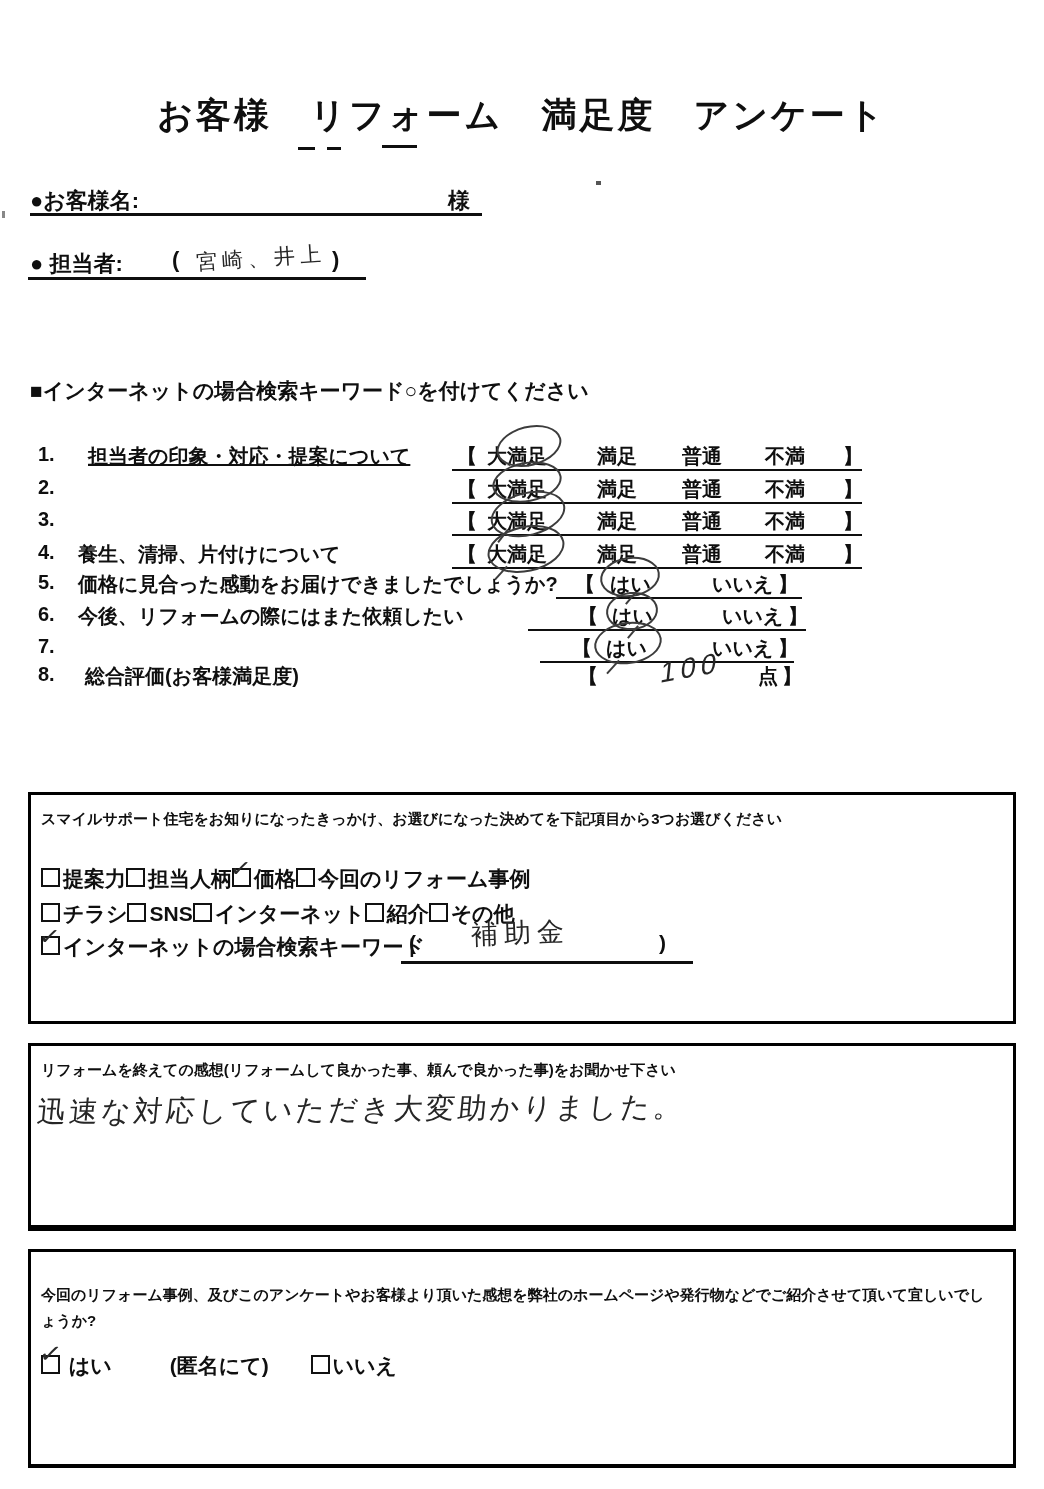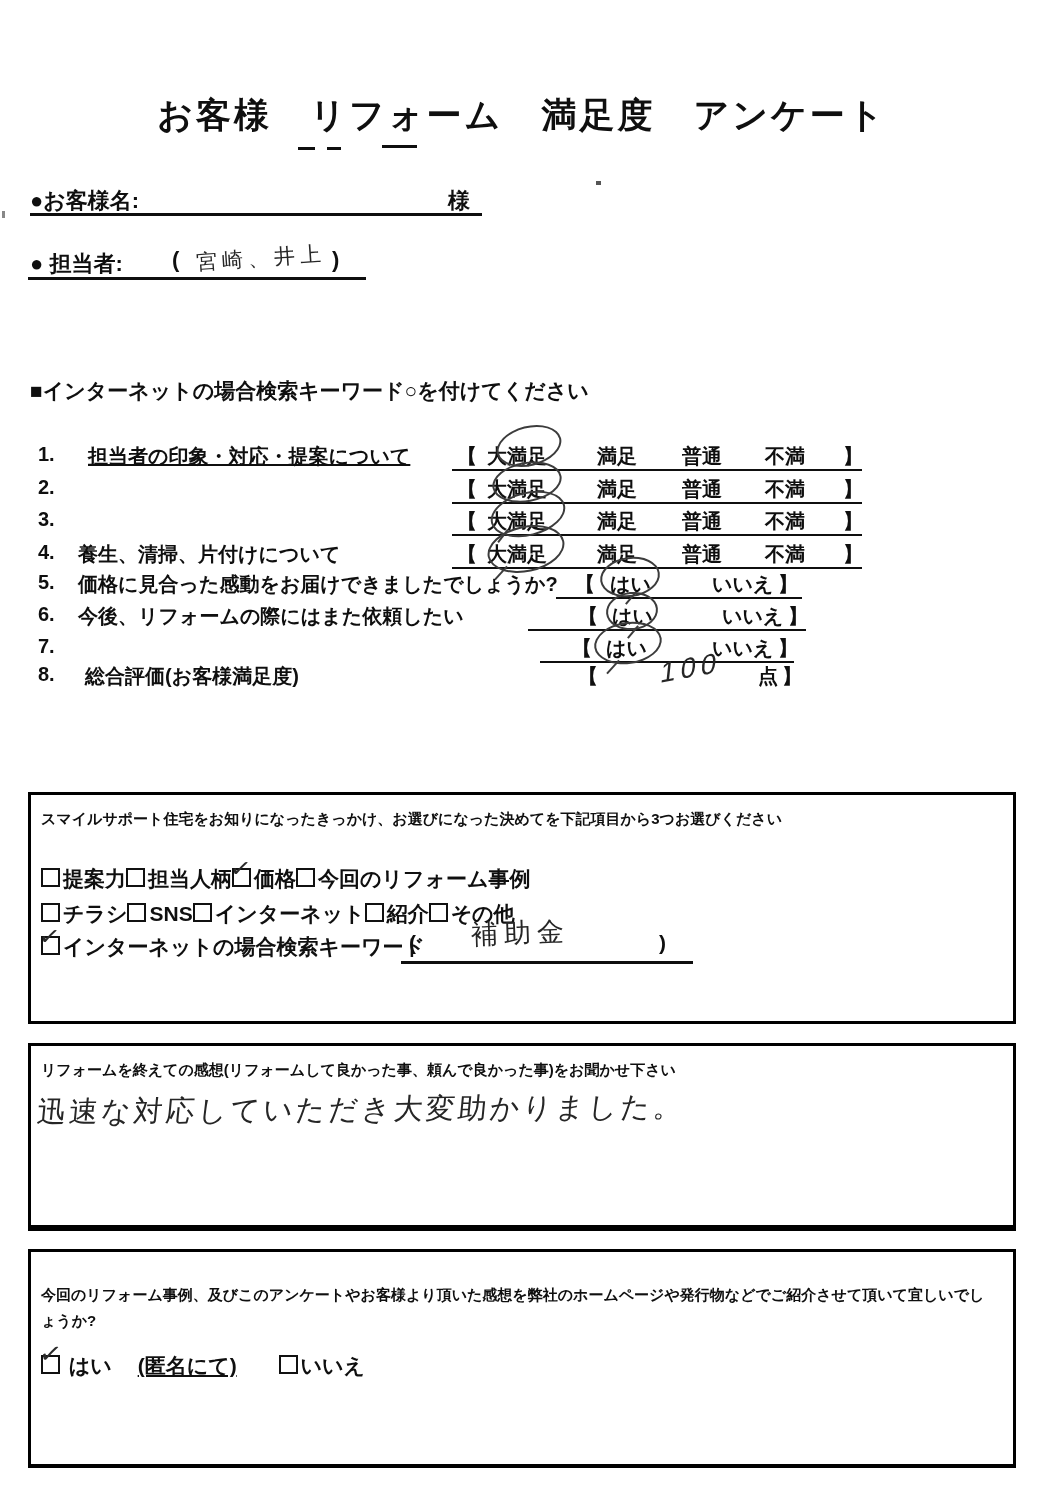--- a/index.html
+++ b/index.html
@@ -163,18 +163,18 @@
 
   <div class="box" style="left:28px;top:1043px;width:982px;height:179px;border-bottom-width:6px;">
     <div class="abs boxtitle" style="left:10px;top:11px;width:960px;">リフォームを終えての感想(リフォームして良かった事、頼んで良かった事)をお聞かせ下さい</div>
     <div class="abs hand" style="left:6px;top:44px;font-size:29px;letter-spacing:3px;transform:rotate(-0.5deg) skewX(-6deg);">迅速な対応していただき大変助かりました。</div>
   </div>
 
   <div class="box" style="left:28px;top:1249px;width:982px;height:212px;border-bottom-width:4px;">
     <div class="abs boxtitle" style="left:10px;top:10px;width:956px;white-space:normal;margin-top:20px;">今回のリフォーム事例、及びこのアンケートやお客様より頂いた感想を弊社のホームページや発行物などでご紹介させて頂いて宜しいでしょうか?</div>
     <div class="abs cbrow" style="left:10px;top:100px;">
       <span><span class="cb"><span class="tick" style="top:-16px;font-size:27px;">✓</span></span> <span>はい</span></span>
-      <span style="margin-left:20px;text-decoration:underline;">(匿名にて)</span>
+      <span style="margin-left:52px;">(匿名にて)</span>
       <span style="margin-left:36px;"><span class="cb"></span><span>いいえ</span></span>
     </div>
   </div>
 
 </div>
 
 </body></html>

